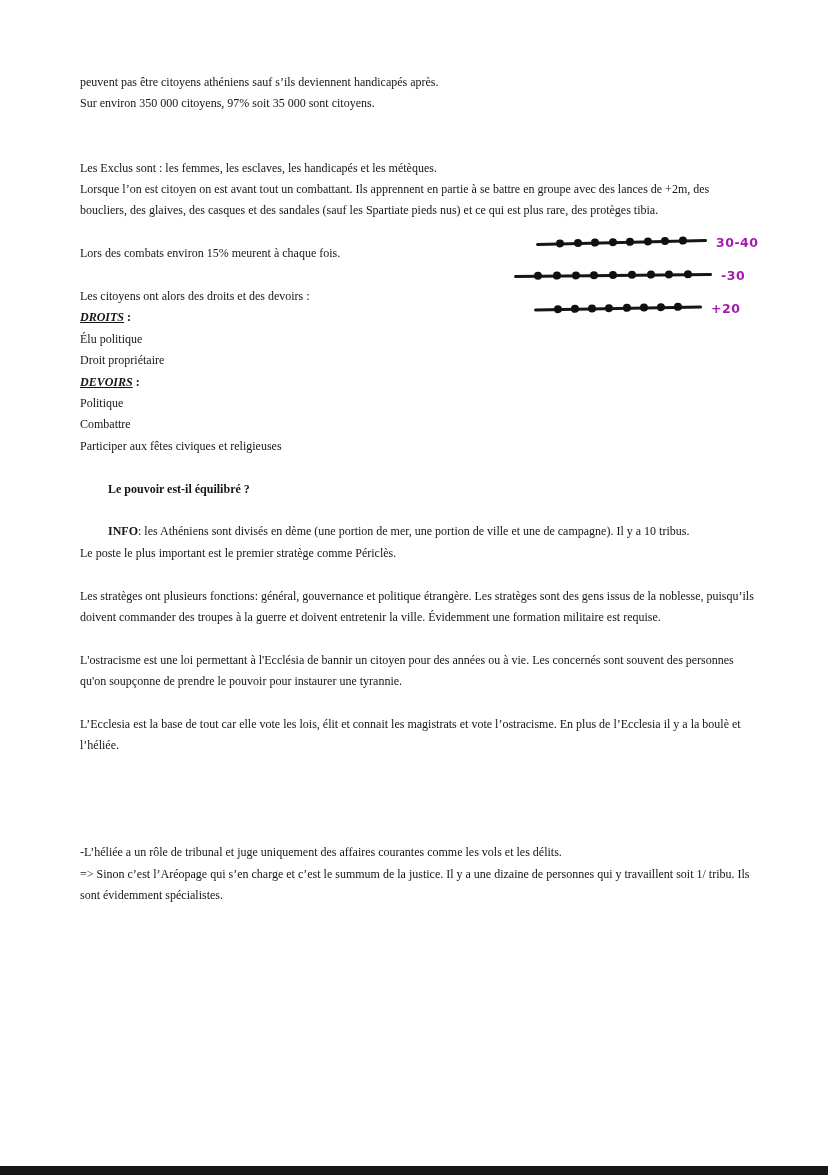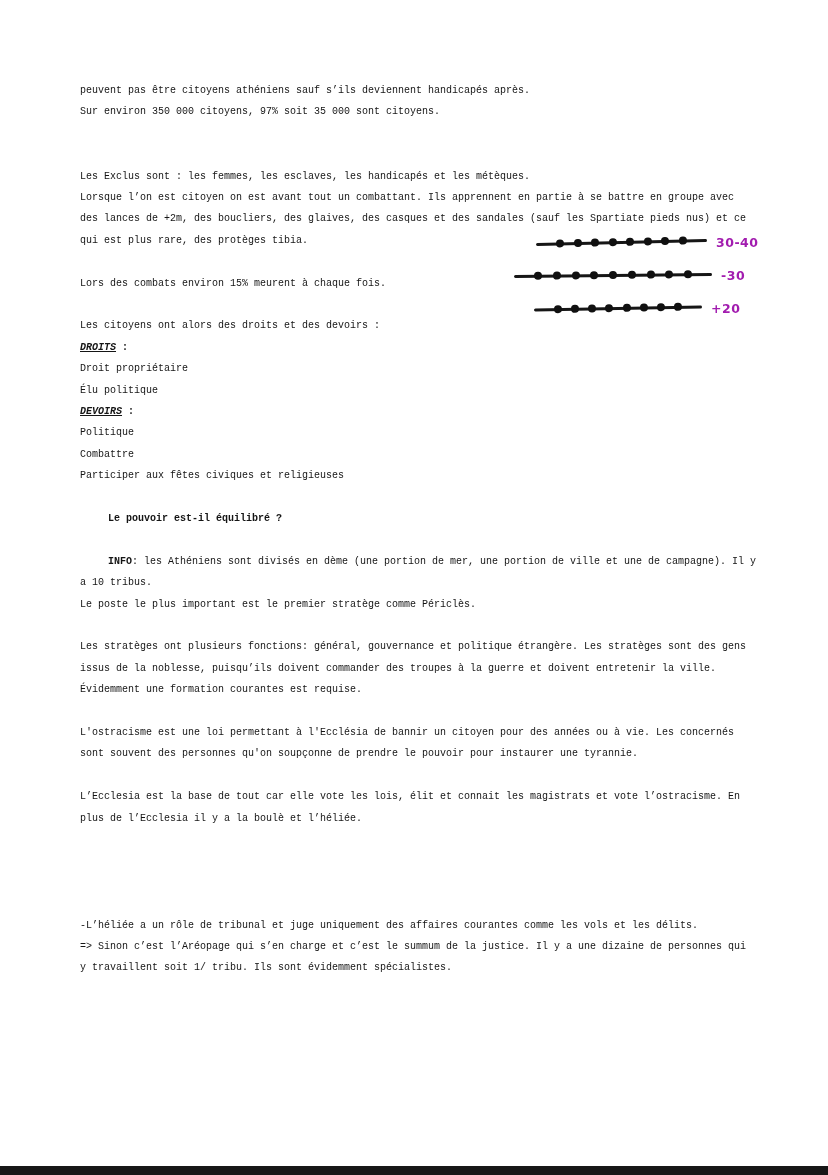--- a/index.html
+++ b/index.html
@@ -8,25 +8,24 @@
     background: #ffffff;
     font-family: "Liberation Serif", serif;
     color: #151515;
     position: relative;
     overflow: hidden;
   }
   .page { position: absolute; inset: 0; background: #ffffff; }
   .content {
     position: absolute;
     left: 80px;
-    top: 80px;
+    top: 72px;
     width: 678px;
-    font-size: 10px;
+    font-size: 12px;
     line-height: 21.4px;
-    font-family: Liberation Mono, monospace;
   }
   p { margin: 0; }
   .gap { height: 21.4px; }
   .bold { font-weight: bold; margin-left: 28px; }
   .du { font-weight: bold; font-style: italic; text-decoration: underline; }
   .du-colon { font-weight: bold; }
 
   
   .diagram {
     position: absolute;
@@ -89,40 +88,40 @@
 
     <div class="gap"></div>
 
     <p>Lors des combats environ 15% meurent à chaque fois.</p>
 
     <div class="gap"></div>
 
     <p>Les citoyens ont alors des droits et des devoirs :</p>
 
     <p><span class="du">DROITS</span><span class="du-colon"> :</span></p>
+    <p>Élu politique</p>
     <p>Droit propriétaire</p>
-    <p>Élu politique</p>
 
     <p><span class="du">DEVOIRS</span><span class="du-colon"> :</span></p>
     <p>Politique</p>
     <p>Combattre</p>
     <p>Participer aux fêtes civiques et religieuses</p>
 
     <div class="gap"></div>
 
     <p class="bold">Le pouvoir est-il équilibré ?</p>
 
     <div class="gap"></div>
 
     <p><span class="bold">INFO</span><span>: les Athéniens sont divisés en dème (une portion de mer, une portion de ville et une de campagne). Il y a 10 tribus.</span></p>
     <p>Le poste le plus important est le premier stratège comme Périclès.</p>
 
     <div class="gap"></div>
 
-    <p>Les stratèges ont plusieurs fonctions: général, gouvernance et politique étrangère. Les stratèges sont des gens issus de la noblesse, puisqu’ils doivent commander des troupes à la guerre et doivent entretenir la ville. Évidemment une formation courantes est requise.</p>
+    <p>Les stratèges ont plusieurs fonctions: général, gouvernance et politique étrangère. Les stratèges sont des gens issus de la noblesse, puisqu’ils doivent commander des troupes à la guerre et doivent entretenir la ville. Évidemment une formation militaire est requise.</p>
 
     <div class="gap"></div>
 
     <p>L'ostracisme est une loi permettant à l'Ecclésia de bannir un citoyen  pour des années ou à vie. Les concernés sont souvent des personnes qu'on soupçonne de prendre le pouvoir pour instaurer une tyrannie.</p>
 
     <div class="gap"></div>
 
     <p>L’Ecclesia est la base de tout car elle vote les lois, élit et connait les magistrats et vote l’ostracisme. En plus de l’Ecclesia il y a la boulè et l’héliée.</p>
 
     <div class="gap"></div>

